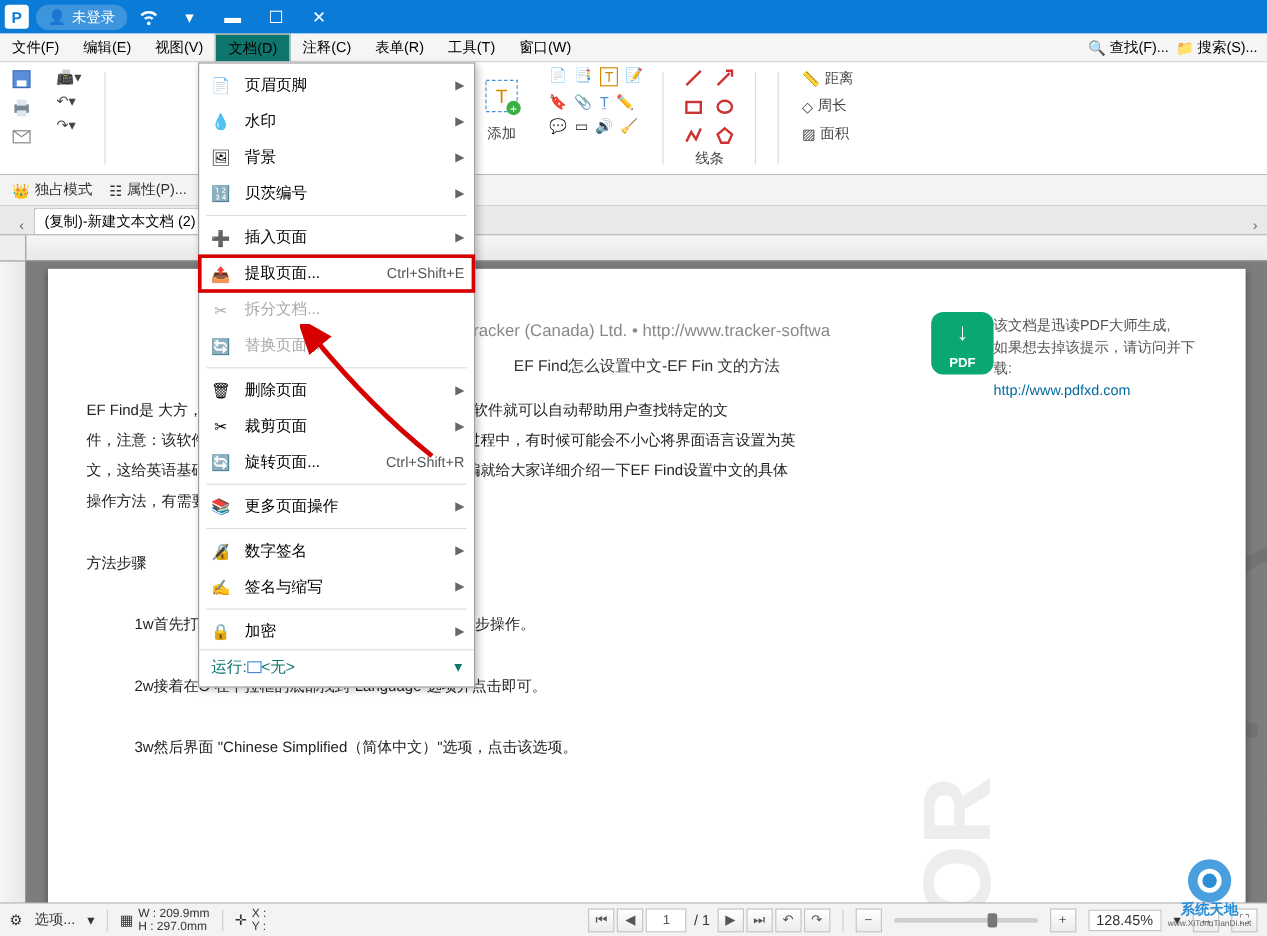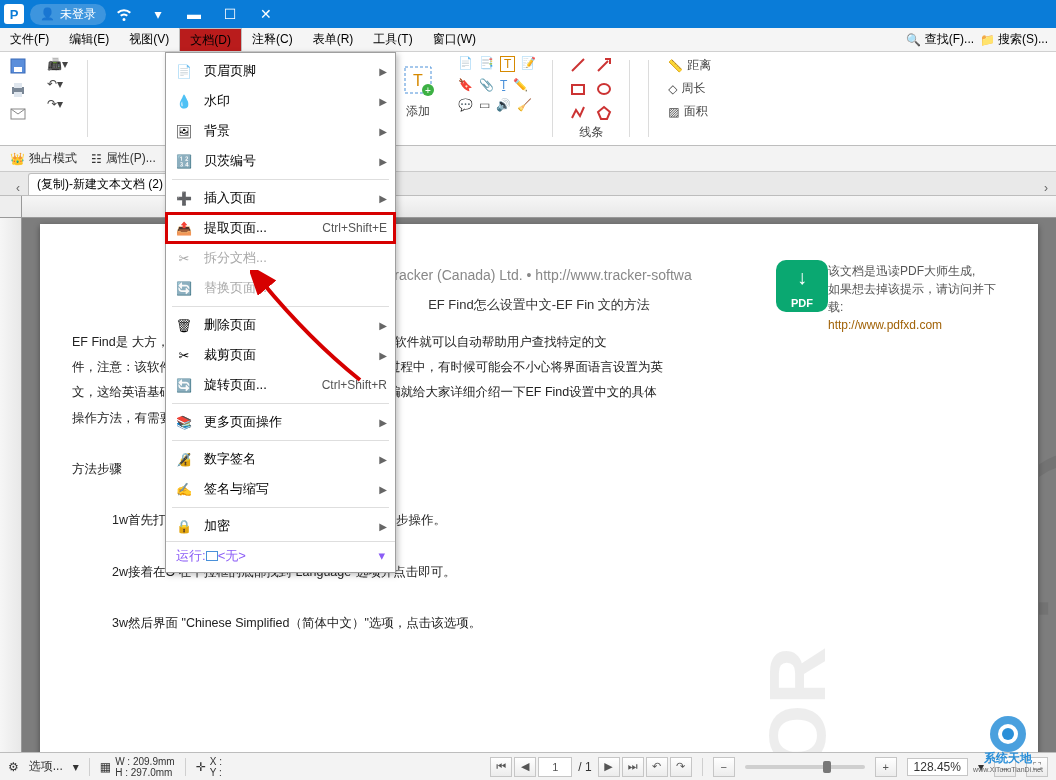--- a/index.html
+++ b/index.html
@@ -5,21 +5,21 @@
 *{box-sizing:border-box;margin:0;padding:0;font-family:"Microsoft YaHei","Segoe UI",sans-serif;user-select:none}
 body{width:1056px;height:780px;overflow:hidden;background:#fff;font-size:12px;position:relative}
 .titlebar{height:28px;background:#0a7cd8;color:#fff;display:flex;align-items:center;padding:0 4px;font-size:13px}
 .titlebar .logo{width:20px;height:20px;background:#fff;color:#0a7cd8;display:flex;align-items:center;justify-content:center;font-weight:bold;border-radius:3px;margin-right:6px}
 .titlebar .title{flex:1}
 .titlebar .user-pill{background:#3d95de;border-radius:12px;padding:2px 10px;display:flex;align-items:center;gap:5px;margin-right:8px;font-size:12px}
 .titlebar .wifi{width:20px;height:20px;display:flex;align-items:center;justify-content:center;margin-right:6px}
 .titlebar .winbtn{width:36px;height:28px;display:flex;align-items:center;justify-content:center;font-size:14px;cursor:pointer}
 .menubar{height:24px;background:#f5f5f5;border-bottom:1px solid #d0d0d0;display:flex;align-items:stretch;font-size:12px}
 .menubar .mitem{padding:0 10px;display:flex;align-items:center;cursor:pointer}
-.menubar .mitem.active{background:#b91c1c;border:1px solid #bfbfbf;border-bottom:none}
+.menubar .mitem.active{background:#0f766e;border:1px solid #bfbfbf;border-bottom:none}
 .menubar .spacer{flex:1}
 .menubar .right-tools{display:flex;align-items:center;gap:6px;padding-right:8px}
 .menubar .rtool{display:flex;align-items:center;gap:3px;cursor:pointer}
 .ribbon{height:94px;background:#fff;border-bottom:1px solid #bdbdbd;display:flex;align-items:stretch;padding:4px 6px;gap:14px;font-size:12px;color:#444}
 .rgroup{display:flex;flex-direction:column;align-items:center;justify-content:flex-start;gap:2px}
 .big-btn{display:flex;flex-direction:column;align-items:center;gap:2px;padding:2px 4px;cursor:pointer;border:1px solid transparent}
 .icon-lg{width:42px;height:42px;display:flex;align-items:center;justify-content:center}
 .small-row{display:flex;flex-direction:column;gap:4px}
 .small-btn{display:flex;align-items:center;gap:4px;padding:1px 3px;cursor:pointer}
 .sep{width:1px;background:#dcdcdc;margin:4px 2px}
@@ -32,37 +32,37 @@
 .workspace{position:relative;height:556px;display:flex;background:#7d7d7d}
 .ruler-corner{width:22px;height:22px;background:#eee;border-right:1px solid #999;border-bottom:1px solid #999}
 .ruler-h{height:22px;background:linear-gradient(#f6f6f6,#e8e8e8);border-bottom:1px solid #999;flex:1}
 .ruler-v{width:22px;background:linear-gradient(90deg,#f6f6f6,#e8e8e8);border-right:1px solid #999}
 .ws-top{display:flex;height:22px}
 .ws-body{display:flex;height:534px}
 .canvas-area{flex:1;background:#7d7d7d;overflow:hidden;position:relative;display:flex;justify-content:center;padding-top:6px}
 .page{width:998px;height:700px;background:#fff;box-shadow:0 2px 6px rgba(0,0,0,.4);padding:40px 32px;font-family:"SimSun","Courier New",monospace;font-size:13px;color:#222;position:relative;line-height:1.7}
 .page .hdr{text-align:center;color:#888;font-size:14px;margin-bottom:6px}
 .page .sub{text-align:center;color:#333;font-size:13px;margin-bottom:16px}
-.page .blue{color:#a16207}
+.page .blue{color:#0369a1}
 .page .para{margin:4px 0;font-size:12.5px}
 .page .indent{margin-left:40px}
 .watermark{position:absolute;right:40px;top:220px;font-size:90px;color:rgba(0,0,0,.08);font-weight:bold;transform:rotate(-90deg);transform-origin:right top;letter-spacing:3px;font-family:Arial}
 .watermark2{position:absolute;right:120px;bottom:90px;font-size:80px;color:rgba(0,0,0,.07);font-weight:bold;transform:rotate(-90deg);font-family:Arial}
 .pdf-badge{position:absolute;right:210px;top:36px;width:52px;height:52px;background:#0aa871;border-radius:10px;display:flex;flex-direction:column;align-items:center;justify-content:center;color:#fff;font-size:11px;font-weight:bold}
 .pdf-badge::before{content:"↓";font-size:20px}
 
 .dropdown{position:absolute;left:165px;top:52px;width:231px;background:#fff;border:1px solid #9f9f9f;box-shadow:2px 2px 6px rgba(0,0,0,.25);z-index:50;font-size:13px;padding:3px 0}
 .ditem{height:30px;display:flex;align-items:center;padding:0 8px;gap:10px;cursor:pointer;position:relative}
 .ditem.disabled{color:#a9a9a9}
 .ditem .dicon{width:20px;height:20px;display:flex;align-items:center;justify-content:center}
 .ditem .arrow{margin-left:auto;color:#666;font-size:10px}
 .ditem .shortcut{margin-left:auto;color:#555;font-size:12px}
 .dsep{height:1px;background:#dedede;margin:3px 6px}
 .ditem.highlighted{outline:3px solid #d60000;outline-offset:-2px}
-.run-row{height:28px;display:flex;align-items:center;padding:0 10px;gap:0;color:#8b5cf6;border-top:1px solid #dedede}
+.run-row{height:28px;display:flex;align-items:center;padding:0 10px;gap:0;color:#0f766e;border-top:1px solid #dedede}
 
 .red-arrow{position:absolute;left:250px;top:270px;z-index:60;pointer-events:none}
 
 .statusbar{height:28px;background:#f3f3f3;border-top:1px solid #bdbdbd;display:flex;align-items:center;padding:0 8px;font-size:12px;color:#333;gap:10px}
 .statusbar .seg{display:flex;align-items:center;gap:4px}
 .statusbar .sepv{width:1px;height:18px;background:#cfcfcf}
 .nav-cluster{display:flex;align-items:center;gap:2px}
 .nav-btn{width:22px;height:20px;border:1px solid #c6c6c6;background:linear-gradient(#fff,#ececec);display:flex;align-items:center;justify-content:center;cursor:pointer;font-size:11px;color:#555}
 .zoom-slider{width:120px;height:4px;background:#cfcfcf;position:relative;border-radius:2px}
 .zoom-slider .thumb{position:absolute;left:78px;top:-4px;width:8px;height:12px;background:#777;border-radius:2px}

